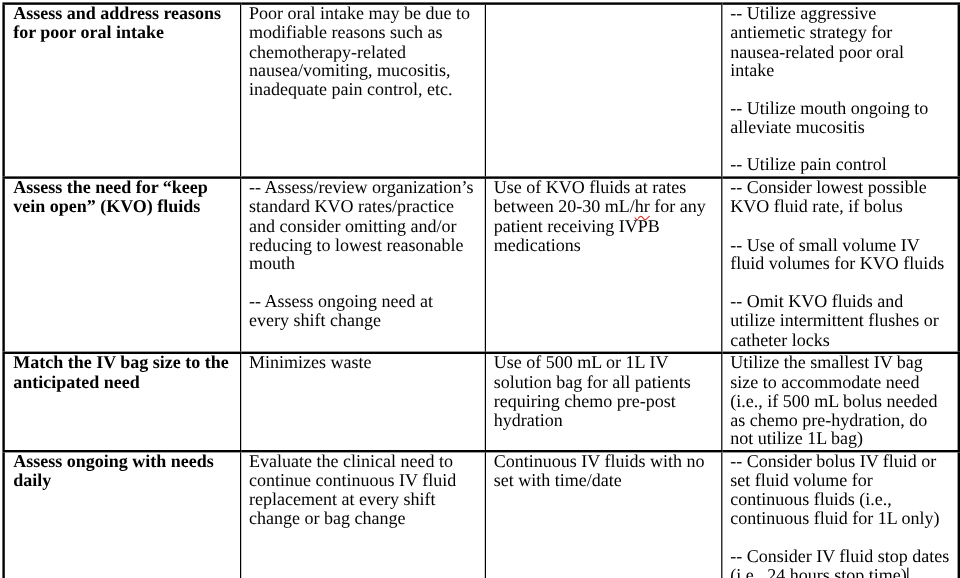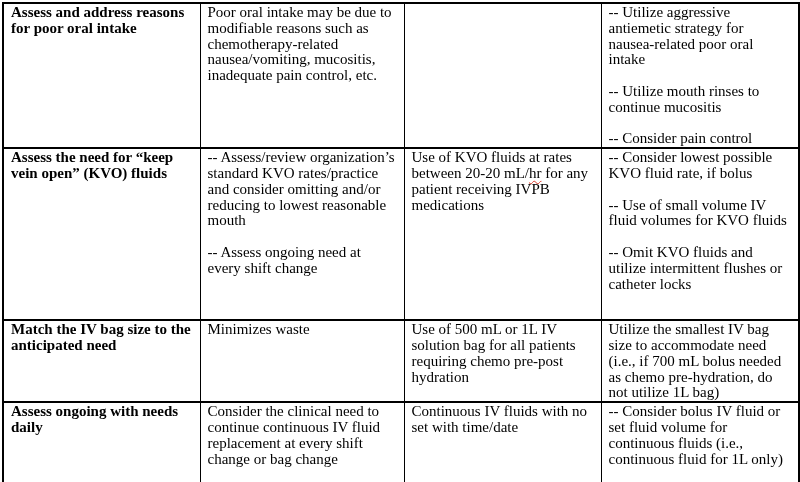--- a/index.html
+++ b/index.html
@@ -47,21 +47,21 @@
   }
   .caret {
     display: inline-block;
     width: 1.5px;
     height: 13px;
     background: #000000;
     vertical-align: -2px;
   }
   
   .r1 { height: 125px; }
-  .r2 { height: 172px; }
+  .r2 { height: 146px; }
   .r3 { height: 68px; }
   .r4 { height: 116px; }
 </style>
 </head>
 <body>
 
 <table class="doc-table">
   <colgroup>
     <col style="width:197px">
     <col style="width:204px">
@@ -73,64 +73,64 @@
       <tr class="r1">
     <td class="lead">
       <p>Assess and address reasons for poor oral intake</p>
     </td>
     <td>
       <p>Poor oral intake may be due to modifiable reasons such as chemotherapy-related nausea/vomiting, mucositis, inadequate pain control, etc.</p>
     </td>
     <td></td>
     <td>
       <p>-- Utilize aggressive antiemetic strategy for nausea-related poor oral intake</p>
-      <p>-- Utilize mouth rinses to continue mucositis</p>
-      <p>-- Consider pain control</p>
+      <p>-- Utilize mouth ongoing to alleviate mucositis</p>
+      <p>-- Utilize pain control</p>
     </td>
   </tr>
 
   <tr class="r2">
     <td class="lead">
       <p>Assess the need for “keep vein open” (KVO) fluids</p>
     </td>
     <td>
       <p>-- Assess/review organization’s standard KVO rates/practice and consider omitting and/or reducing to lowest reasonable mouth</p>
       <p>-- Assess ongoing need at every shift change</p>
     </td>
     <td>
-      <p><span>Use of KVO fluids at rates between 20-20 mL/</span><span class="misspell">hr</span><span> for any patient receiving IVPB medications</span></p>
+      <p><span>Use of KVO fluids at rates between 20-30 mL/</span><span class="misspell">hr</span><span> for any patient receiving IVPB medications</span></p>
     </td>
     <td>
       <p>-- Consider lowest possible KVO fluid rate, if bolus</p>
       <p>-- Use of small volume IV fluid volumes for KVO fluids</p>
       <p>-- Omit KVO fluids and utilize intermittent flushes or catheter locks</p>
     </td>
   </tr>
 
   <tr class="r3">
     <td class="lead">
       <p>Match the IV bag size to the anticipated need</p>
     </td>
     <td>
       <p>Minimizes waste</p>
     </td>
     <td>
       <p>Use of 500 mL or 1L IV solution bag for all patients requiring chemo pre-post hydration</p>
     </td>
     <td>
-      <p>Utilize the smallest IV bag size to accommodate need (i.e., if 700 mL bolus needed as chemo pre-hydration, do not utilize 1L bag)</p>
+      <p>Utilize the smallest IV bag size to accommodate need (i.e., if 500 mL bolus needed as chemo pre-hydration, do not utilize 1L bag)</p>
     </td>
   </tr>
 
   <tr class="r4">
     <td class="lead">
       <p>Assess ongoing with needs daily</p>
     </td>
     <td>
-      <p>Consider the clinical need to continue continuous IV fluid replacement at every shift change or bag change</p>
+      <p>Evaluate the clinical need to continue continuous IV fluid replacement at every shift change or bag change</p>
     </td>
     <td>
       <p>Continuous IV fluids with no set with time/date</p>
     </td>
     <td>
       <p>-- Consider bolus IV fluid or set fluid volume for continuous fluids (i.e., continuous fluid for 1L only)</p>
       <p><span>-- Consider IV fluid stop dates (i.e., 24 hours stop time)</span><span class="caret"></span></p>
     </td>
   </tr>
 </tbody>

